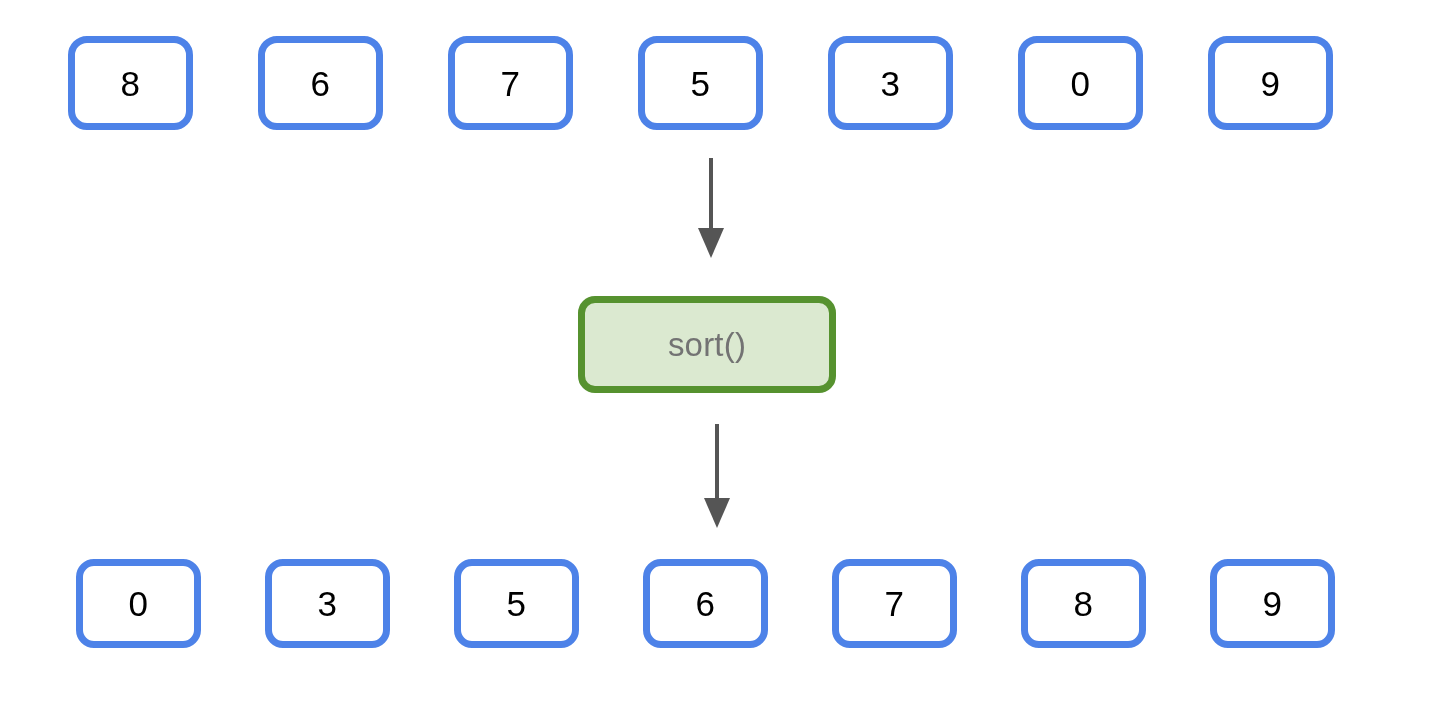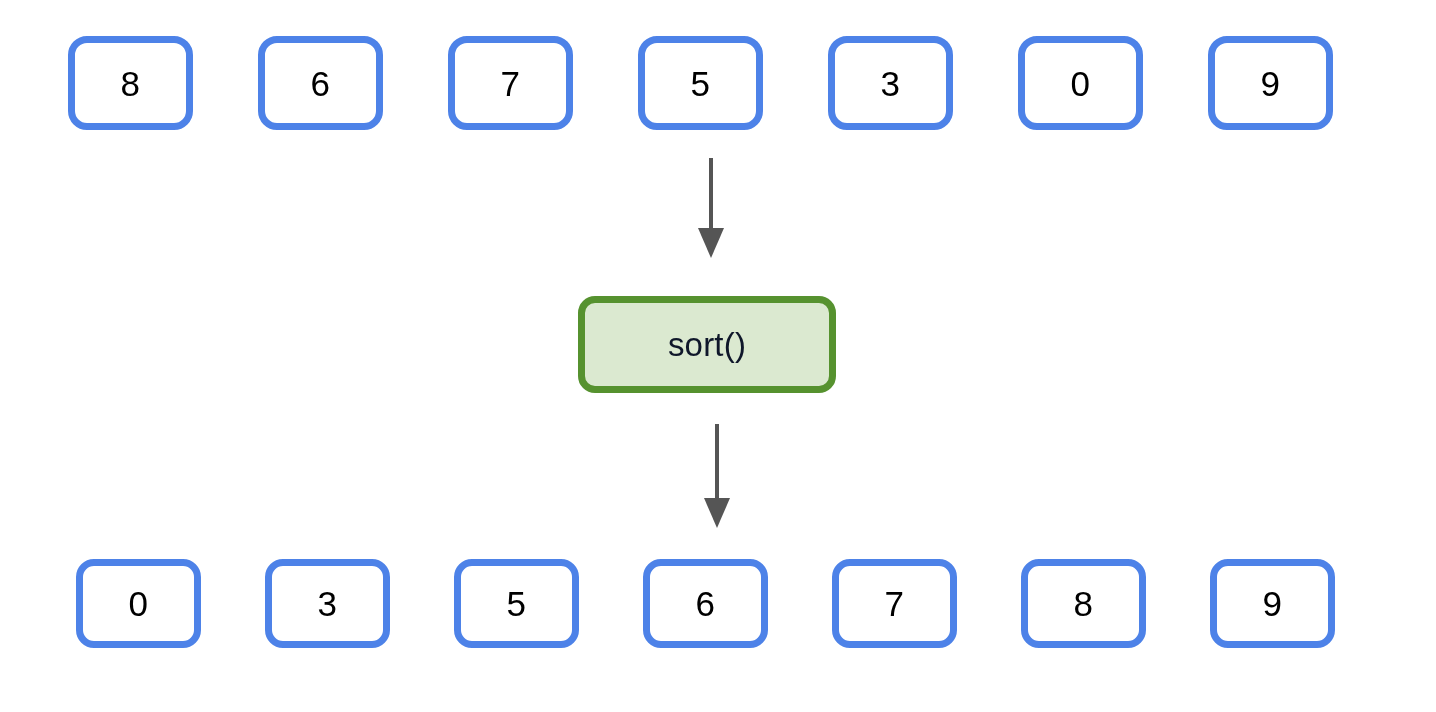--- a/index.html
+++ b/index.html
@@ -80,21 +80,21 @@
     border-radius: 17px;
     background: #dbe9d0;
     display: flex;
     align-items: center;
     justify-content: center;
   }
 
   #process-node-label {
     font-size: 33px;
     line-height: 1;
-    color: #0f172a;
+    color: #737373;
     font-family: "Liberation Sans", "DejaVu Sans", sans-serif;
     letter-spacing: 0.2px;
   }
 
   
   .arrow-svg {
     position: absolute;
     overflow: visible;
   }
 

